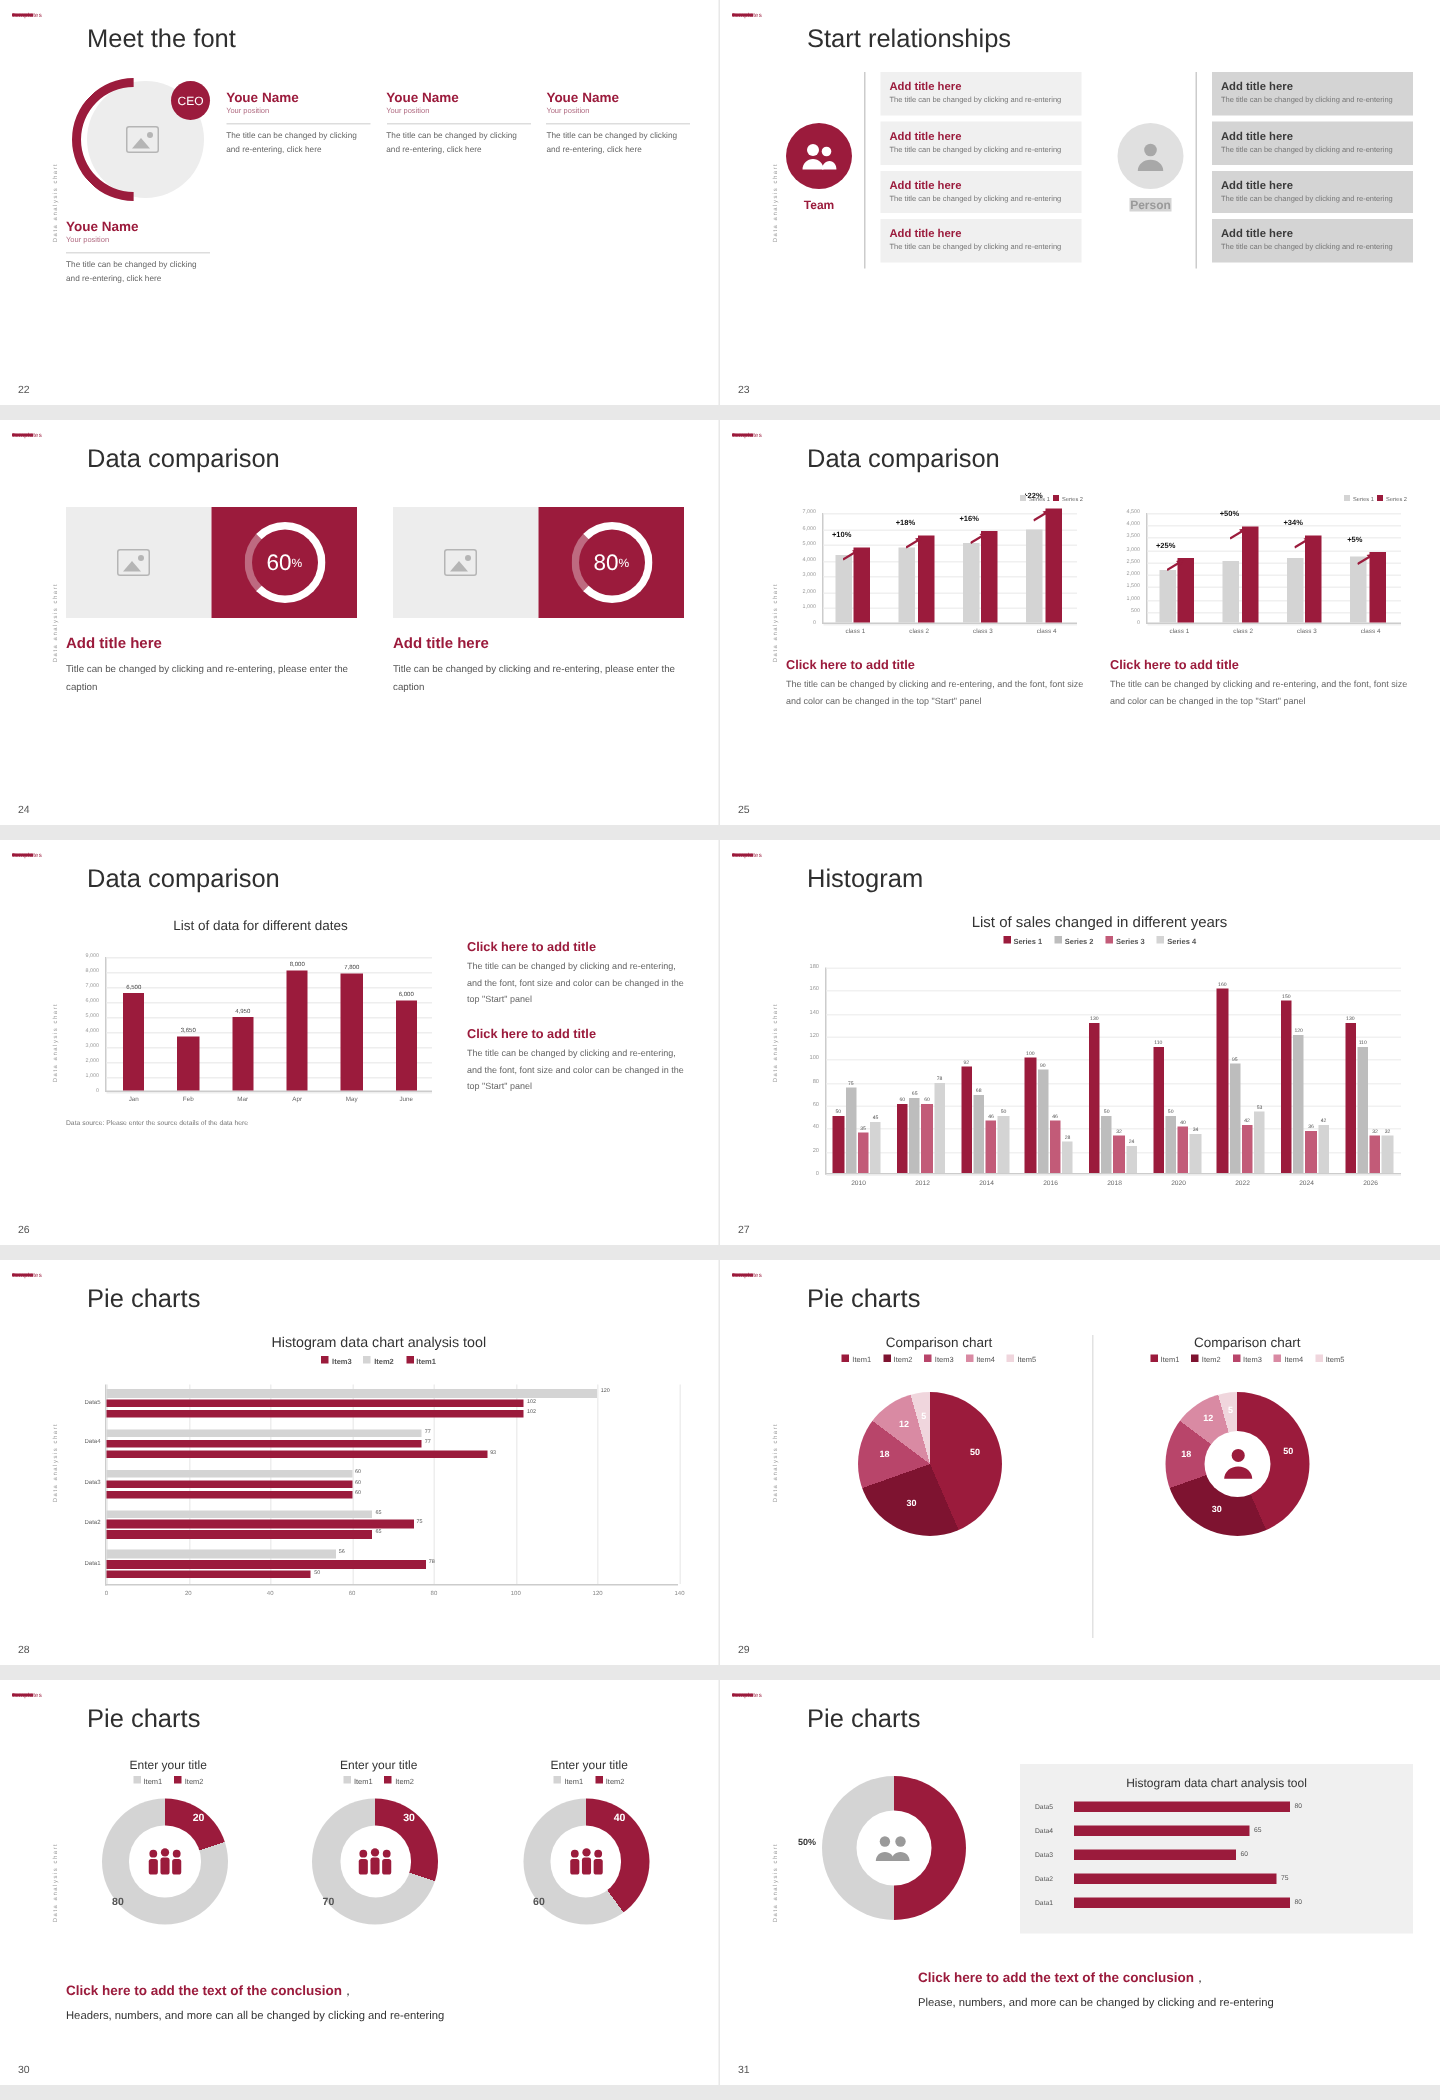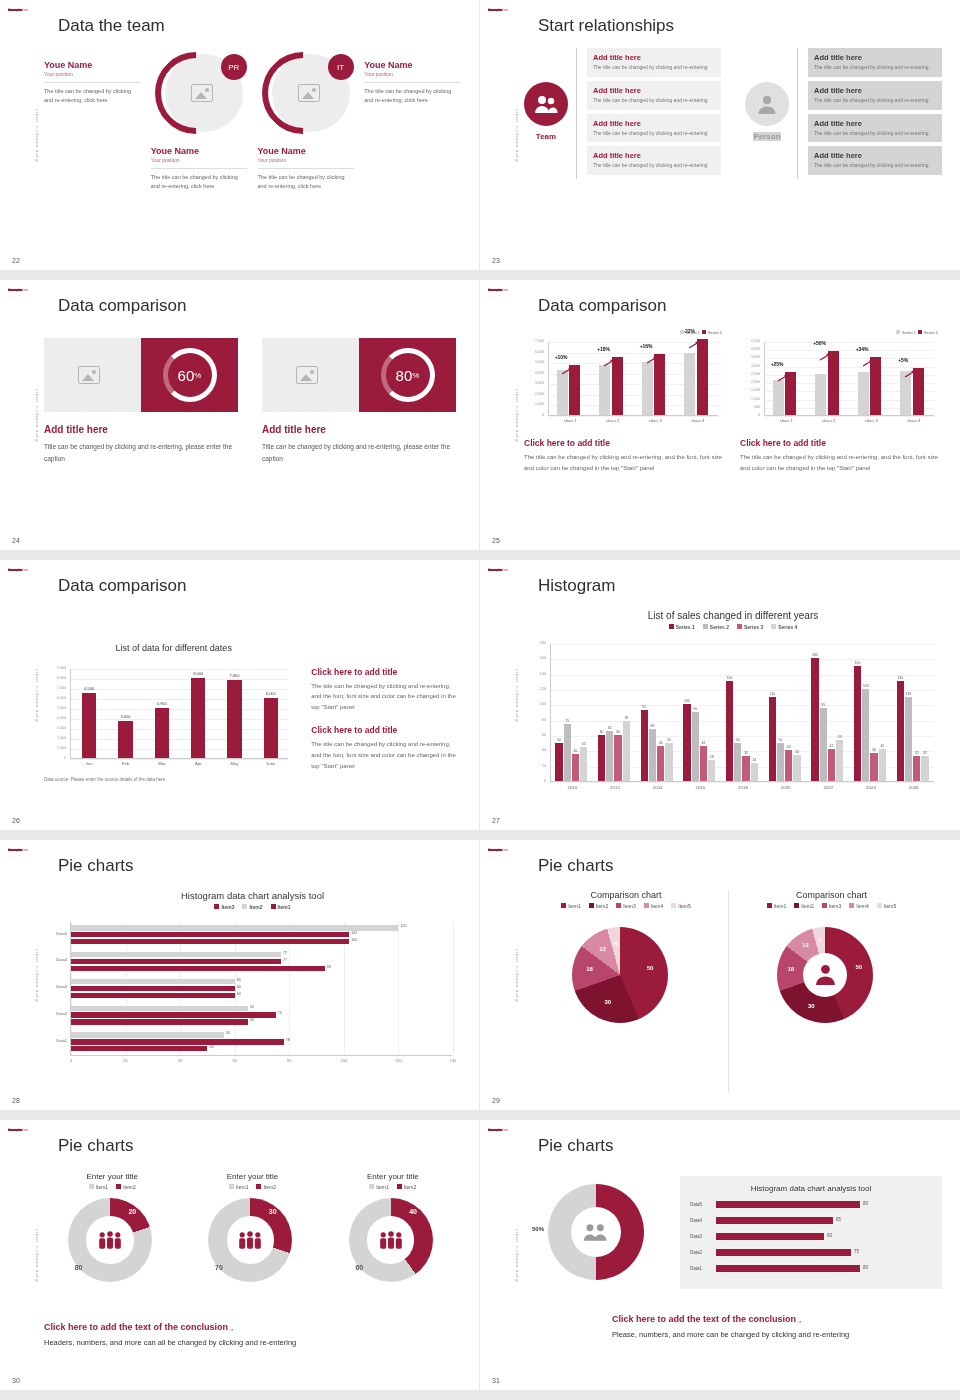--- a/index.html
+++ b/index.html
@@ -130,51 +130,45 @@
 </style>
 </head>
 <body>
 
 <div class="grid">
 
   <div class="slide">
     <div class="logo"><span class="bar"></span>Templates</div>
     <div class="vlabel">Data analysis chart</div>
     <div class="pnum">22</div>
-    <div class="title">Data the team</div>
+    <div class="title">Meet the font</div>
     <div class="body">
       <div class="team-row">
+
+        <div class="member">
+          <div class="circ-wrap">
+            <div class="ring"></div>
+              <div class="arc"></div>
+            <div class="ph-icon"></div>
+            <div class="badge">CEO</div>
+          </div>
+          <div class="m-name">Youe Name</div>
+          <div class="m-pos">Your position</div>
+          <div class="m-sep"></div>
+          <div class="m-desc">The title can be changed by clicking and re-entering, click here</div>
+        </div>
 
         <div class="member">
           <div class="m-name">Youe Name</div>
           <div class="m-pos">Your position</div>
           <div class="m-sep"></div>
           <div class="m-desc">The title can be changed by clicking and re-entering, click here</div>
         </div>
 
         <div class="member">
-          <div class="circ-wrap">
-            <div class="ring"></div>
-              <div class="arc"></div>
-            <div class="ph-icon"></div>
-            <div class="badge">PR</div>
-          </div>
-          <div class="m-name">Youe Name</div>
-          <div class="m-pos">Your position</div>
-          <div class="m-sep"></div>
-          <div class="m-desc">The title can be changed by clicking and re-entering, click here</div>
-        </div>
-
-        <div class="member">
-          <div class="circ-wrap">
-            <div class="ring"></div>
-              <div class="arc"></div>
-            <div class="ph-icon"></div>
-            <div class="badge">IT</div>
-          </div>
           <div class="m-name">Youe Name</div>
           <div class="m-pos">Your position</div>
           <div class="m-sep"></div>
           <div class="m-desc">The title can be changed by clicking and re-entering, click here</div>
         </div>
 
         <div class="member">
           <div class="m-name">Youe Name</div>
           <div class="m-pos">Your position</div>
           <div class="m-sep"></div>
@@ -428,21 +422,21 @@
         <div class="cta-p">The title can be changed by clicking and re-entering, and the font, font size and color can be changed in the top "Start" panel</div>
       </div>
     </div>
   </div>
 
   <div class="slide">
     <div class="logo"><span class="bar"></span>Templates</div>
     <div class="vlabel">Data analysis chart</div>
     <div class="pnum">26</div>
     <div class="title">Data comparison</div>
-    <div class="body" style="top:52px; display:flex; gap:8px;align-items:center;">
+    <div class="body" style="top:52px; display:flex; gap:8px;">
       <div style="width:260px">
         <div class="ch-title">List of data for different dates</div>
         <div id="c26" style="height:110px;position:relative;margin-top:8px">
             <div style="position: absolute; left: 26px; top: 8px; width: 218px; height: 90px; border-left: 1px solid rgb(204, 204, 204); border-bottom: 1px solid rgb(204, 204, 204);">
               <div style="position: absolute; left: 0px; right: 0px; top: 90px; border-top: 1px solid rgb(238, 238, 238);"></div>
               <div style="position: absolute; right: 222px; top: 87px; font-size: 3.6px; color: rgb(153, 153, 153); white-space: nowrap;">0</div>
               <div style="position: absolute; left: 0px; right: 0px; top: 80px; border-top: 1px solid rgb(238, 238, 238);"></div>
               <div style="position: absolute; right: 222px; top: 77px; font-size: 3.6px; color: rgb(153, 153, 153); white-space: nowrap;">1,000</div>
               <div style="position: absolute; left: 0px; right: 0px; top: 70px; border-top: 1px solid rgb(238, 238, 238);"></div>
               <div style="position: absolute; right: 222px; top: 67px; font-size: 3.6px; color: rgb(153, 153, 153); white-space: nowrap;">2,000</div>

